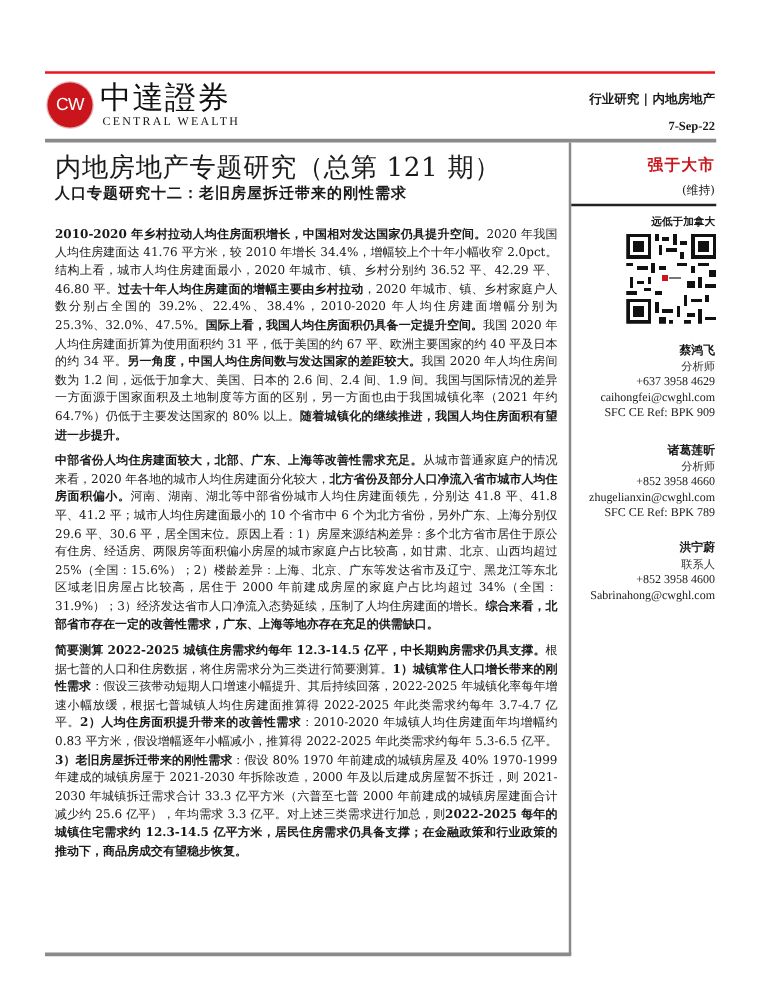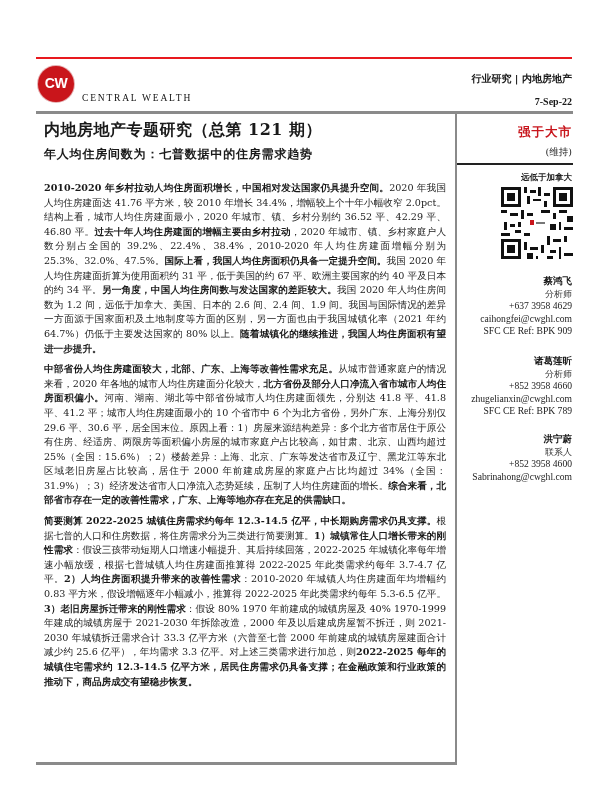--- a/index.html
+++ b/index.html
@@ -1,28 +1,28 @@
 <!DOCTYPE html>
 <html><head>
 <meta charset="utf-8">
 <style>
   html,body{margin:0;padding:0;background:#ffffff;}
   body{width:612px;height:792px;position:relative;overflow:hidden;font-family:"DejaVu Serif","Liberation Serif",serif;color:#1a1a1a;}
   .redline{position:absolute;left:36px;top:57px;width:536px;height:2px;background:#e8191e;}
   .logo{position:absolute;left:38px;top:64px;width:180px;height:42px;}
   .logo-circle{position:absolute;left:0;top:2px;width:36px;height:36px;border-radius:50%;background:#c9151b;box-shadow:0 0 0 1px #e5b0b2;}
-  .logo-circle span{position:absolute;left:0;top:9px;width:36px;text-align:center;color:#fff;font-family:"Liberation Sans",sans-serif;font-weight:bold;font-size:14px;letter-spacing:-0.5px;}
+  .logo-circle span{position:absolute;left:0;top:9px;width:36px;text-align:center;color:#fff;font-family:"Liberation Sans",sans-serif;font-weight:normal;font-size:14px;letter-spacing:-0.5px;}
   .logo-cn{position:absolute;left:42px;top:0px;font-size:25px;line-height:28px;letter-spacing:1px;color:#111;font-family:"DejaVu Serif",serif;}
   .logo-en{position:absolute;left:44px;top:29px;font-size:9.5px;letter-spacing:1.8px;color:#111;font-family:"Liberation Serif",serif;}
   .hdr-right{position:absolute;right:40px;top:72px;font-size:10px;font-weight:bold;text-align:right;}
   .hdr-date{position:absolute;right:40px;top:96px;font-size:10px;font-weight:bold;font-family:"Liberation Serif",serif;}
   .greybar{position:absolute;left:36px;top:111px;width:537px;height:3px;background:#8a8a8a;}
   .vline{position:absolute;left:455px;top:114px;width:2px;height:650px;background:#8a8a8a;}
   .bottombar{position:absolute;left:36px;top:762px;width:421px;height:3px;background:#8a8a8a;}
-  .title{position:absolute;left:44px;top:120px;font-size:16px;font-weight:bold;letter-spacing:0.5px;}
+  .title{position:absolute;left:44px;top:120px;font-size:21px;font-weight:normal;letter-spacing:0.5px;}
   .subtitle{position:absolute;left:44px;top:146px;font-size:12px;font-weight:bold;letter-spacing:0.8px;}
   .body{position:absolute;left:44px;top:181px;width:402px;font-size:9.6px;line-height:14.6px;text-align:justify;}
   .body p{margin:0 0 6px 0;}
   .body b{font-weight:bold;}
   .risk{font-style:italic;}
   .rating{position:absolute;right:40px;top:124px;font-size:12.5px;font-weight:bold;color:#c8161d;letter-spacing:1px;font-family:Liberation Mono, monospace;}
   .rating-sub{position:absolute;right:40px;top:146px;font-size:9.5px;}
   .side-line{position:absolute;left:457px;top:163px;width:116px;height:1.5px;background:#222;}
   .wechat{position:absolute;right:40px;top:172px;font-size:8.5px;font-weight:bold;}
   .qr{position:absolute;left:501px;top:187px;width:72px;height:72px;}
@@ -32,30 +32,31 @@
 </style>
 </head>
 <body>
 
 <div class="redline"></div>
 
 <div class="logo">
   <div class="logo-circle">
       <span>CW</span>
     </div>
+  <div class="logo-cn">中達證券</div>
   <div class="logo-en">CENTRAL WEALTH</div>
 </div>
 
 <div class="hdr-right">行业研究 | 内地房地产</div>
 <div class="hdr-date">7-Sep-22</div>
 <div class="greybar"></div>
 <div class="vline"></div>
 
 <div class="title">内地房地产专题研究（总第 121 期）</div>
-<div class="subtitle">年人均住房间数为：七普数据中的住房需求趋势</div>
+<div class="subtitle">人口专题研究十二：老旧房屋拆迁带来的刚性需求</div>
 
 <div class="body">
   <p>
     <b>2010-2020 年乡村拉动人均住房面积增长，中国相对发达国家仍具提升空间。</b><span>2020 年我国人均住房建面达 41.76 平方米，较 2010 年增长 34.4%，增幅较上个十年小幅收窄 2.0pct。结构上看，城市人均住房建面最小，2020 年城市、镇、乡村分别约 36.52 平、42.29 平、46.80 平。</span><b>过去十年人均住房建面的增幅主要由乡村拉动</b><span>，2020 年城市、镇、乡村家庭户人数分别占全国的 39.2%、22.4%、38.4%，2010-2020 年人均住房建面增幅分别为 25.3%、32.0%、47.5%。</span><b>国际上看，我国人均住房面积仍具备一定提升空间。</b><span>我国 2020 年人均住房建面折算为使用面积约 31 平，低于美国的约 67 平、欧洲主要国家的约 40 平及日本的约 34 平。</span><b>另一角度，中国人均住房间数与发达国家的差距较大。</b><span>我国 2020 年人均住房间数为 1.2 间，远低于加拿大、美国、日本的 2.6 间、2.4 间、1.9 间。我国与国际情况的差异一方面源于国家面积及土地制度等方面的区别，另一方面也由于我国城镇化率（2021 年约 64.7%）仍低于主要发达国家的 80% 以上。</span><b>随着城镇化的继续推进，我国人均住房面积有望进一步提升。</b>
   </p>
   <p>
     <b>中部省份人均住房建面较大，北部、广东、上海等改善性需求充足。</b><span>从城市普通家庭户的情况来看，2020 年各地的城市人均住房建面分化较大，</span><b>北方省份及部分人口净流入省市城市人均住房面积偏小。</b><span>河南、湖南、湖北等中部省份城市人均住房建面领先，分别达 41.8 平、41.8 平、41.2 平；城市人均住房建面最小的 10 个省市中 6 个为北方省份，另外广东、上海分别仅 29.6 平、30.6 平，居全国末位。原因上看：1）房屋来源结构差异：多个北方省市居住于原公有住房、经适房、两限房等面积偏小房屋的城市家庭户占比较高，如甘肃、北京、山西均超过 25%（全国：15.6%）；2）楼龄差异：上海、北京、广东等发达省市及辽宁、黑龙江等东北区域老旧房屋占比较高，居住于 2000 年前建成房屋的家庭户占比均超过 34%（全国：31.9%）；3）经济发达省市人口净流入态势延续，压制了人均住房建面的增长。</span><b>综合来看，北部省市存在一定的改善性需求，广东、上海等地亦存在充足的供需缺口。</b>
   </p>
   <p>
     <b>简要测算 2022-2025 城镇住房需求约每年 12.3-14.5 亿平，中长期购房需求仍具支撑。</b><span>根据七普的人口和住房数据，将住房需求分为三类进行简要测算。</span><b>1）城镇常住人口增长带来的刚性需求</b><span>：假设三孩带动短期人口增速小幅提升、其后持续回落，2022-2025 年城镇化率每年增速小幅放缓，根据七普城镇人均住房建面推算得 2022-2025 年此类需求约每年 3.7-4.7 亿平。</span><b>2）人均住房面积提升带来的改善性需求</b><span>：2010-2020 年城镇人均住房建面年均增幅约 0.83 平方米，假设增幅逐年小幅减小，推算得 2022-2025 年此类需求约每年 5.3-6.5 亿平。</span><b>3）老旧房屋拆迁带来的刚性需求</b><span>：假设 80% 1970 年前建成的城镇房屋及 40% 1970-1999 年建成的城镇房屋于 2021-2030 年拆除改造，2000 年及以后建成房屋暂不拆迁，则 2021-2030 年城镇拆迁需求合计 33.3 亿平方米（六普至七普 2000 年前建成的城镇房屋建面合计减少约 25.6 亿平），年均需求 3.3 亿平。对上述三类需求进行加总，则</span><b>2022-2025 每年的城镇住宅需求约 12.3-14.5 亿平方米，居民住房需求仍具备支撑；在金融政策和行业政策的推动下，商品房成交有望稳步恢复。</b>

